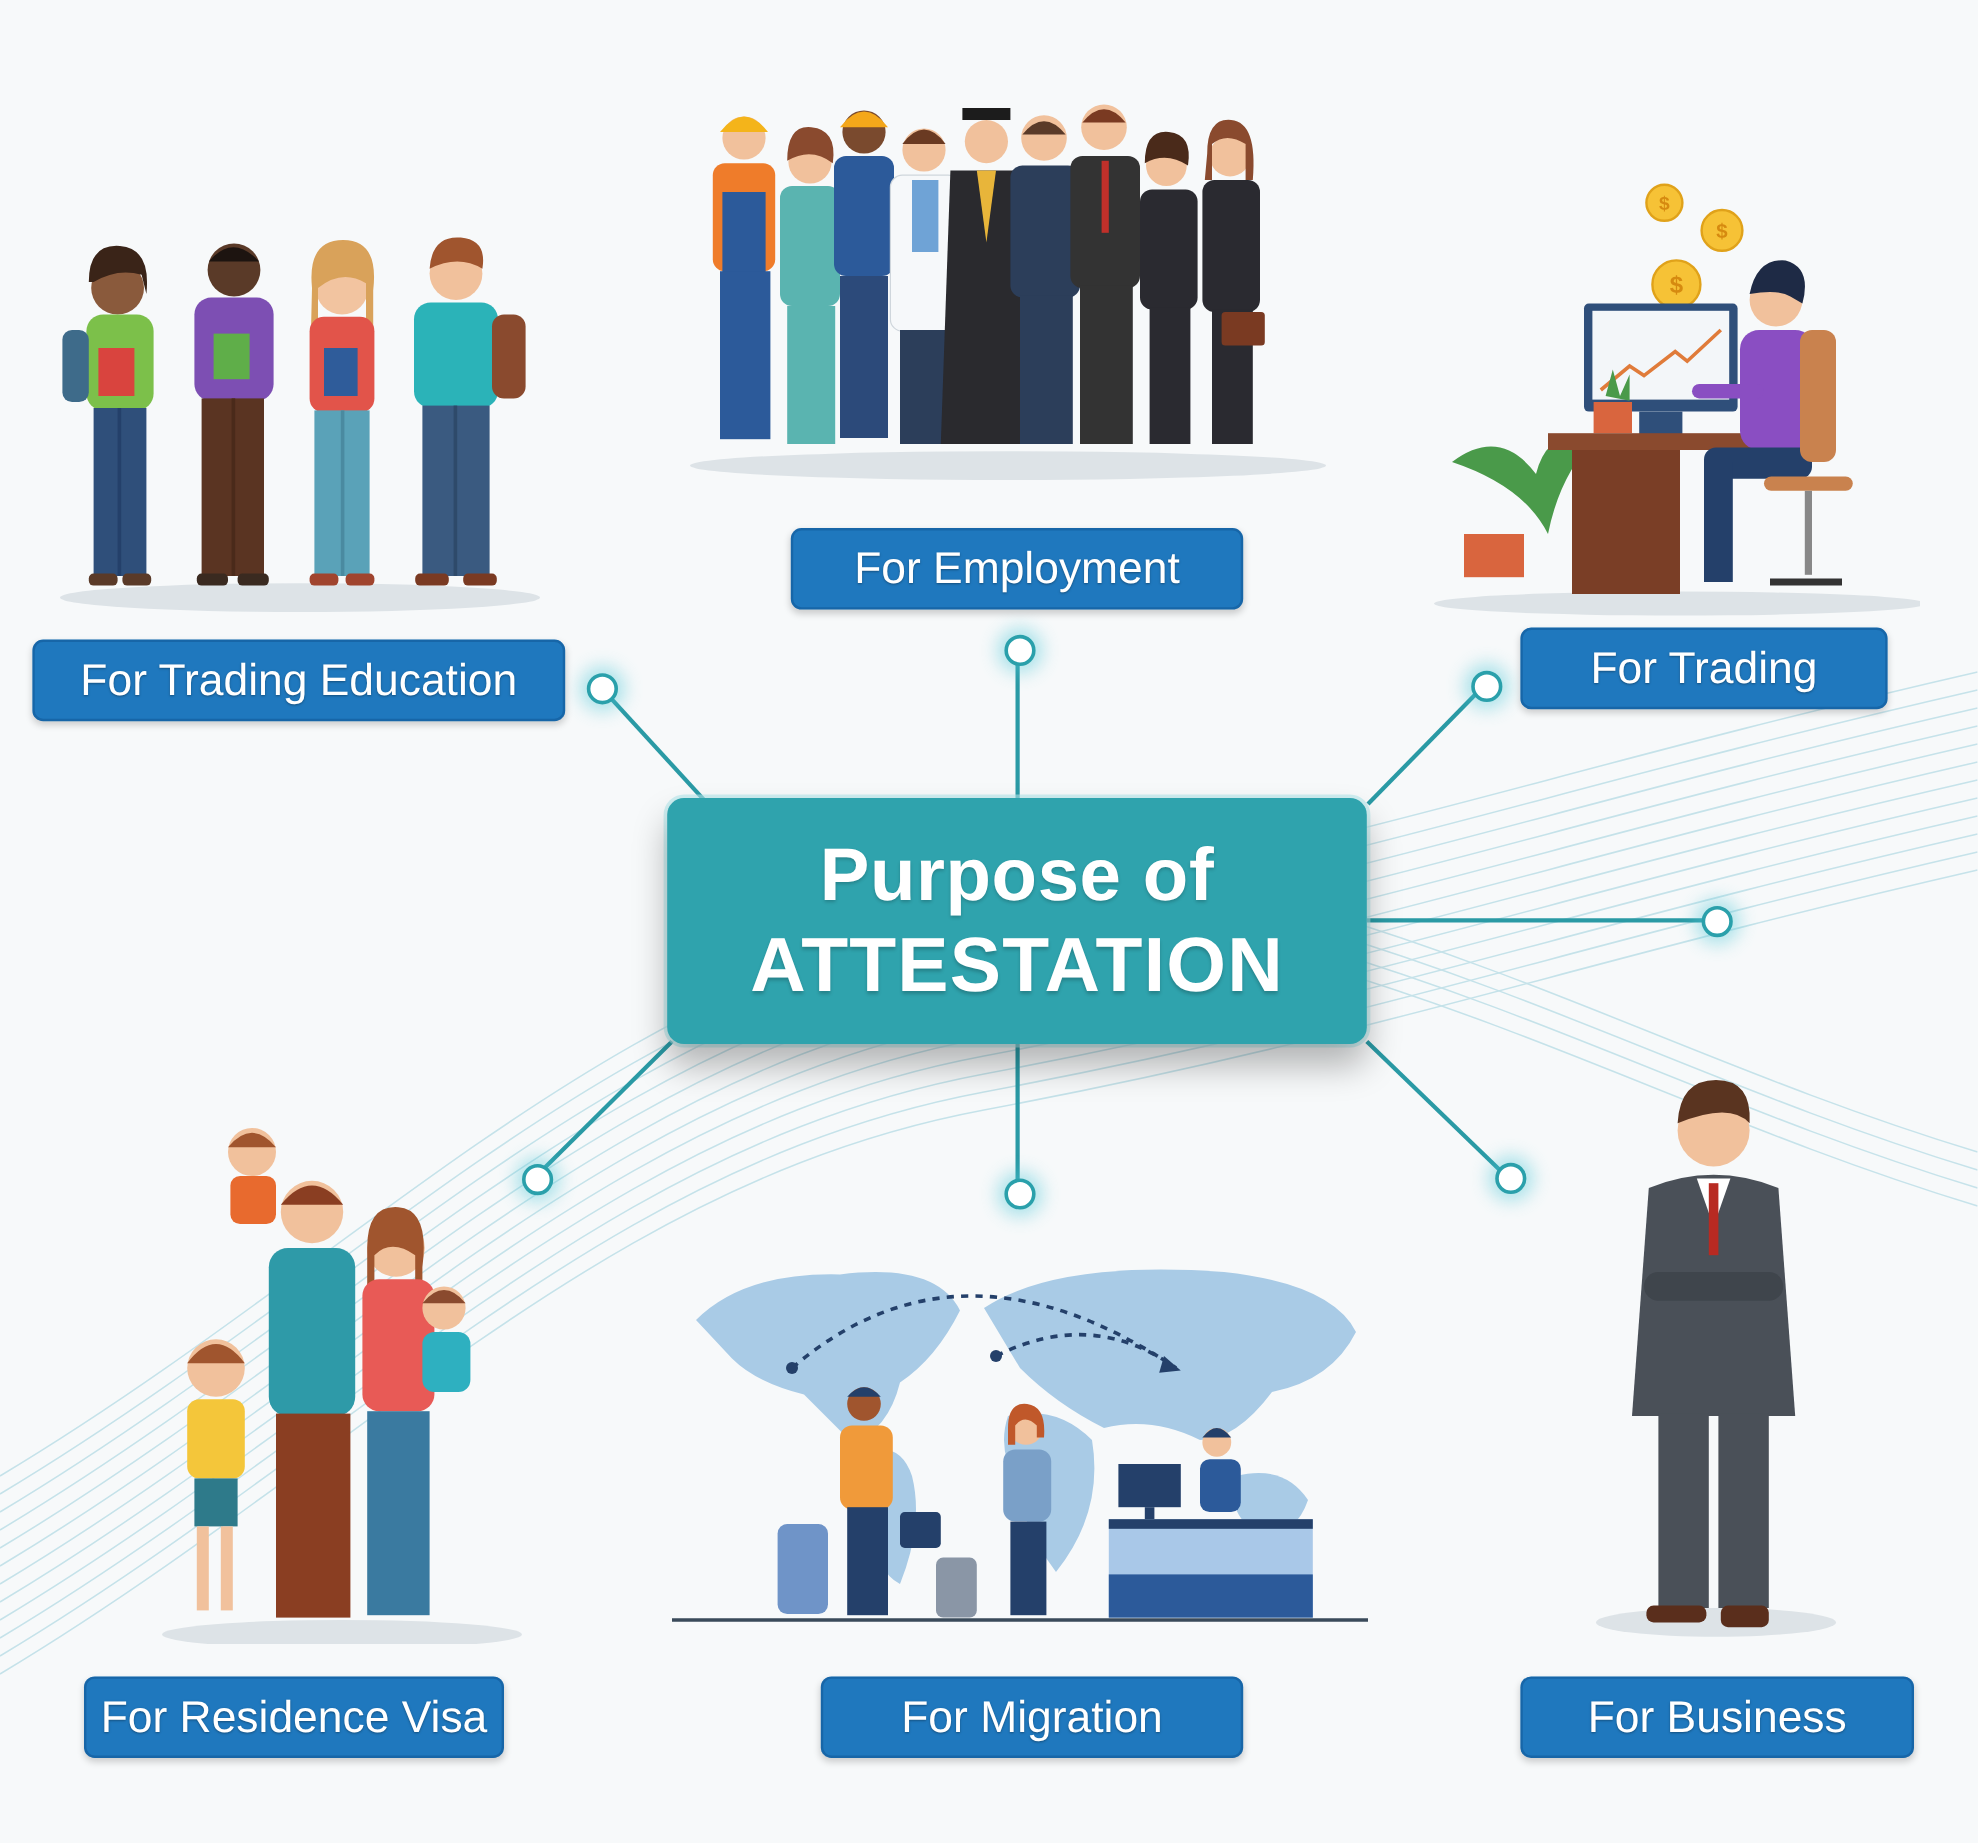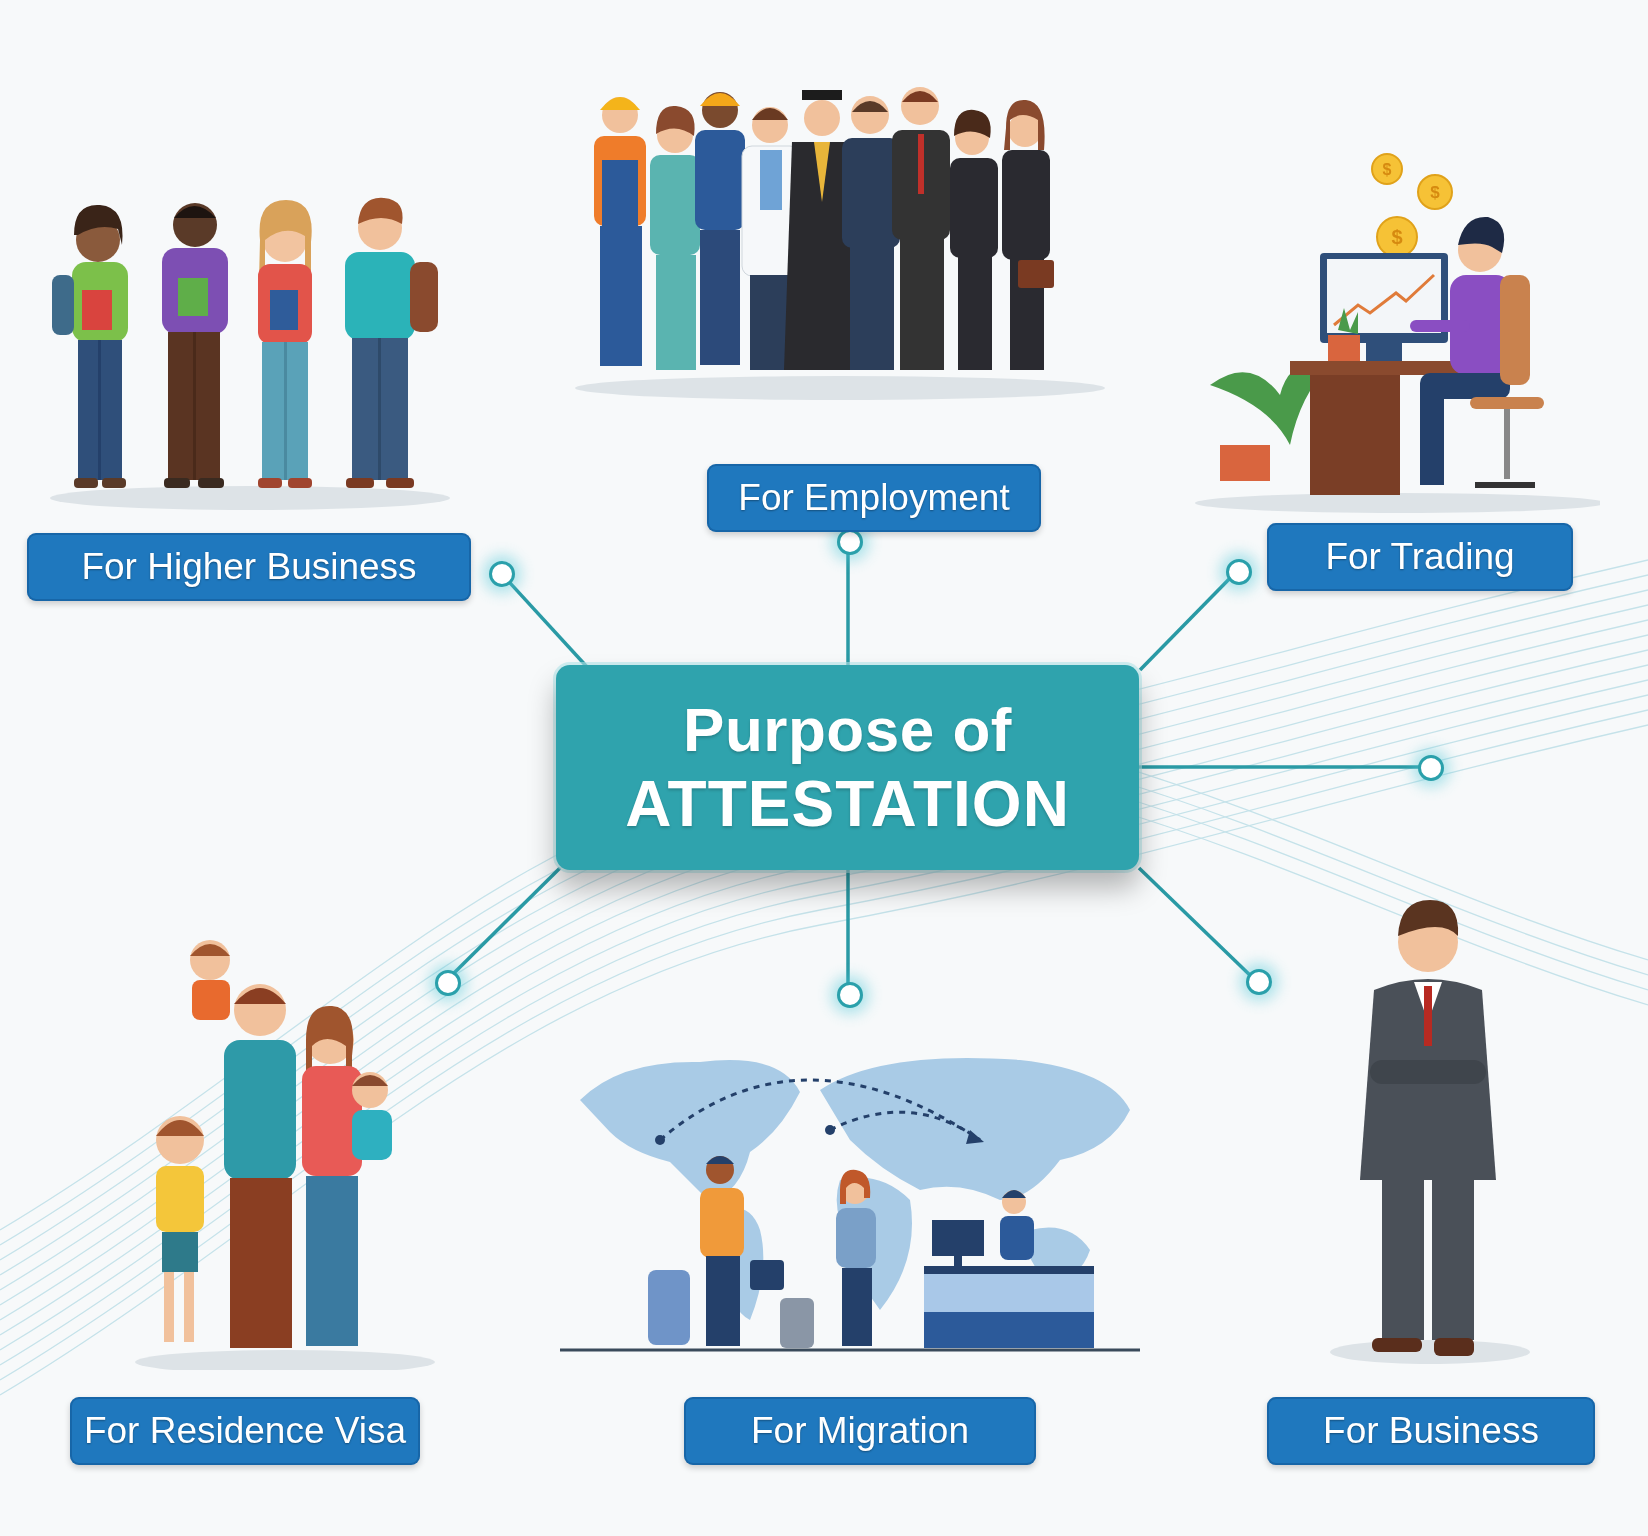--- a/index.html
+++ b/index.html
@@ -277,18 +277,18 @@
   <path d="M54 100 q54-22 108 0 l14 190 -136 0z" fill="#4a5058"></path>
   <path d="M94 92 l28 0 -14 40z" fill="#ffffff"></path>
     <rect x="104" y="96" width="8" height="60" fill="#b82a22"></rect>
   <rect x="50" y="170" width="116" height="24" rx="12" fill="#3f454c"></rect>
   <rect x="62" y="288" width="42" height="162" fill="#4a5058"></rect>
     <rect x="112" y="288" width="42" height="162" fill="#4a5058"></rect>
   <rect x="52" y="448" width="50" height="14" rx="6" fill="#5a2e1c"></rect>
     <rect x="114" y="448" width="40" height="18" rx="6" fill="#5a2e1c"></rect>
 </svg>
 
-<div class="label" style="left:27px;top:533px;width:444px;">For Higher Business</div>
-<div class="label" style="left:659px;top:464px;width:334px;margin-left:48px;">For Employment</div>
+<div class="label" style="left:27px;top:533px;width:444px;">For Trading Education</div>
+<div class="label" style="left:659px;top:440px;width:377px;">For Employment</div>
 <div class="label" style="left:1267px;top:523px;width:306px;">For Trading</div>
 <div class="label" style="left:70px;top:1397px;width:350px;">For Residence Visa</div>
 <div class="label" style="left:684px;top:1397px;width:352px;">For Migration</div>
 <div class="label" style="left:1267px;top:1397px;width:328px;">For Business</div>
 
 </body></html>

